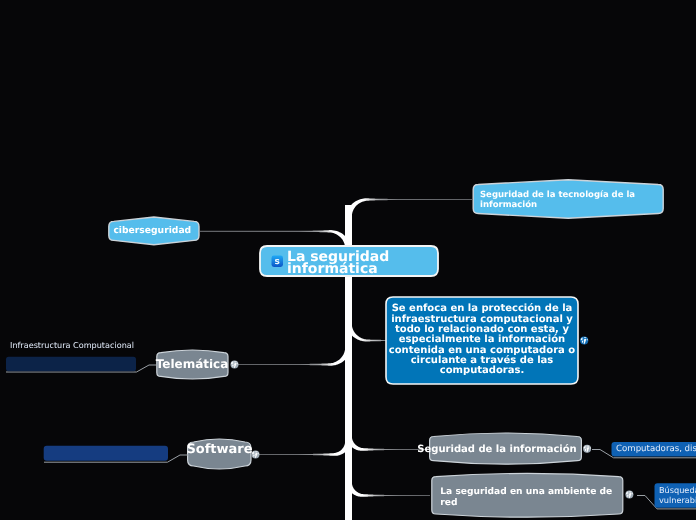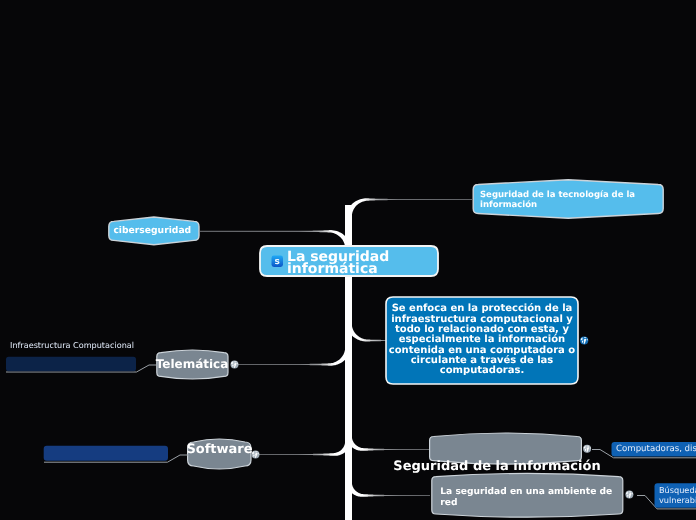--- a/index.html
+++ b/index.html
@@ -153,21 +153,21 @@
       <div class="ntext" style="left: 108.8px; top: 217px; width: 87px; height: 27.8px; font-size: 9.2px;">ciberseguridad</div>
       <div class="ntext" style="left: 388px; top: 299px; width: 188px; height: 83px; font-size: 10px; line-height: 10.3px;">Se enfoca en la protección de la
 infraestructura computacional y
 todo lo relacionado con esta, y
 especialmente la información
 contenida en una computadora o
 circulante a través de las
 computadoras.</div>
       <div class="ntext" style="left: 156px; top: 350px; width: 72px; height: 29px; font-size: 12px;">Telemática</div>
       <div class="ntext" style="left: 188px; top: 440px; width: 63px; height: 19px; font-size: 13px;">Software</div>
-      <div class="ntext" style="left: 430px; top: 435px; width: 134px; height: 29px; font-size: 13px; margin-top: 17px;">Seguridad de la información</div>
+      <div class="ntext" style="left: 430px; top: 435px; width: 134px; height: 29px; font-size: 10px;">Seguridad de la información</div>
       <div class="ntext" style="left: 440.3px; top: 484px; width: 184px; height: 27px; text-align: left; justify-content: flex-start; font-size: 9.1px; line-height: 10.6px;">La seguridad en una ambiente de
 red</div>
       <div class="rtext" style="left: 287px; top: 247px; width: 150px; height: 32px; font-size: 14px;">La seguridad informática</div>
       <div class="ltext" style="left: 10px; top: 338px; width: 129px; height: 14.5px; font-size: 8.1px;">Infraestructura Computacional</div>
       <div class="ltext" style="left: 616px; top: 441.9px; width: 90px; height: 14.5px; font-size: 8.6px;">Computadoras, disp</div>
       <div class="ltext" style="left: 658.9px; top: 483.2px; width: 44px; height: 24.6px; font-size: 8.2px; white-space: pre-line; line-height: 10px;">Búsqueda
 vulnerabi</div>
     </div>
 </div>
 

